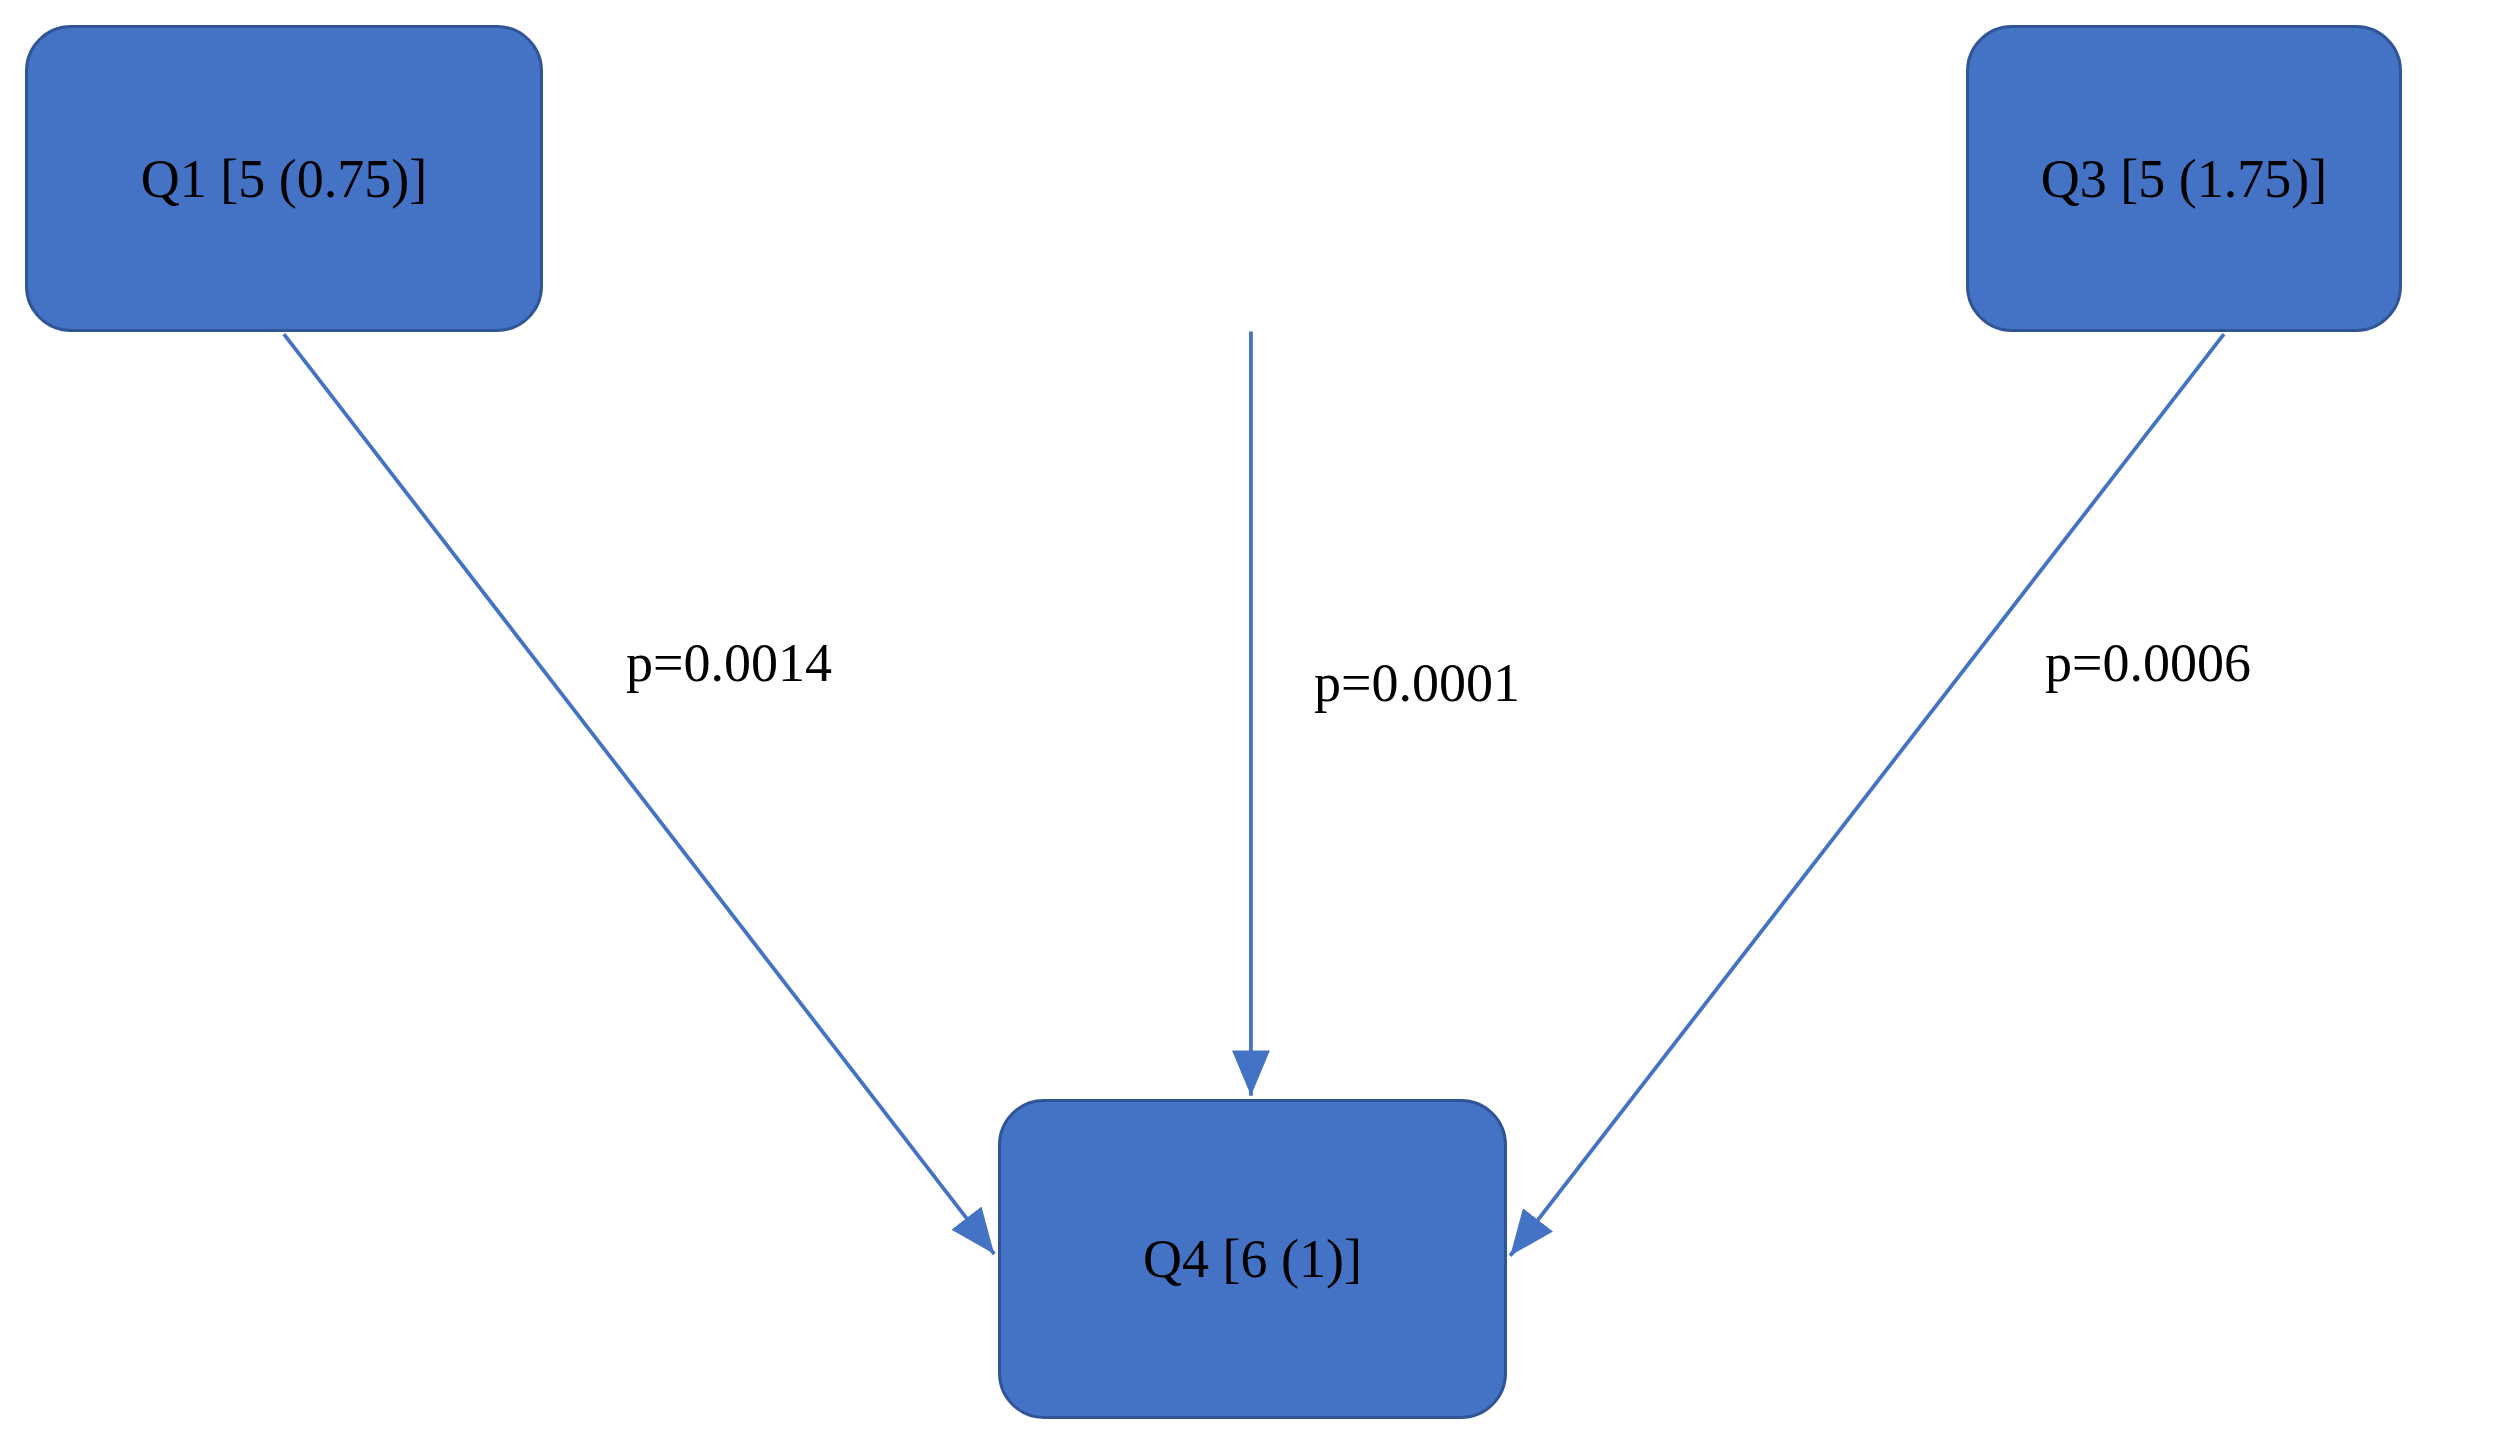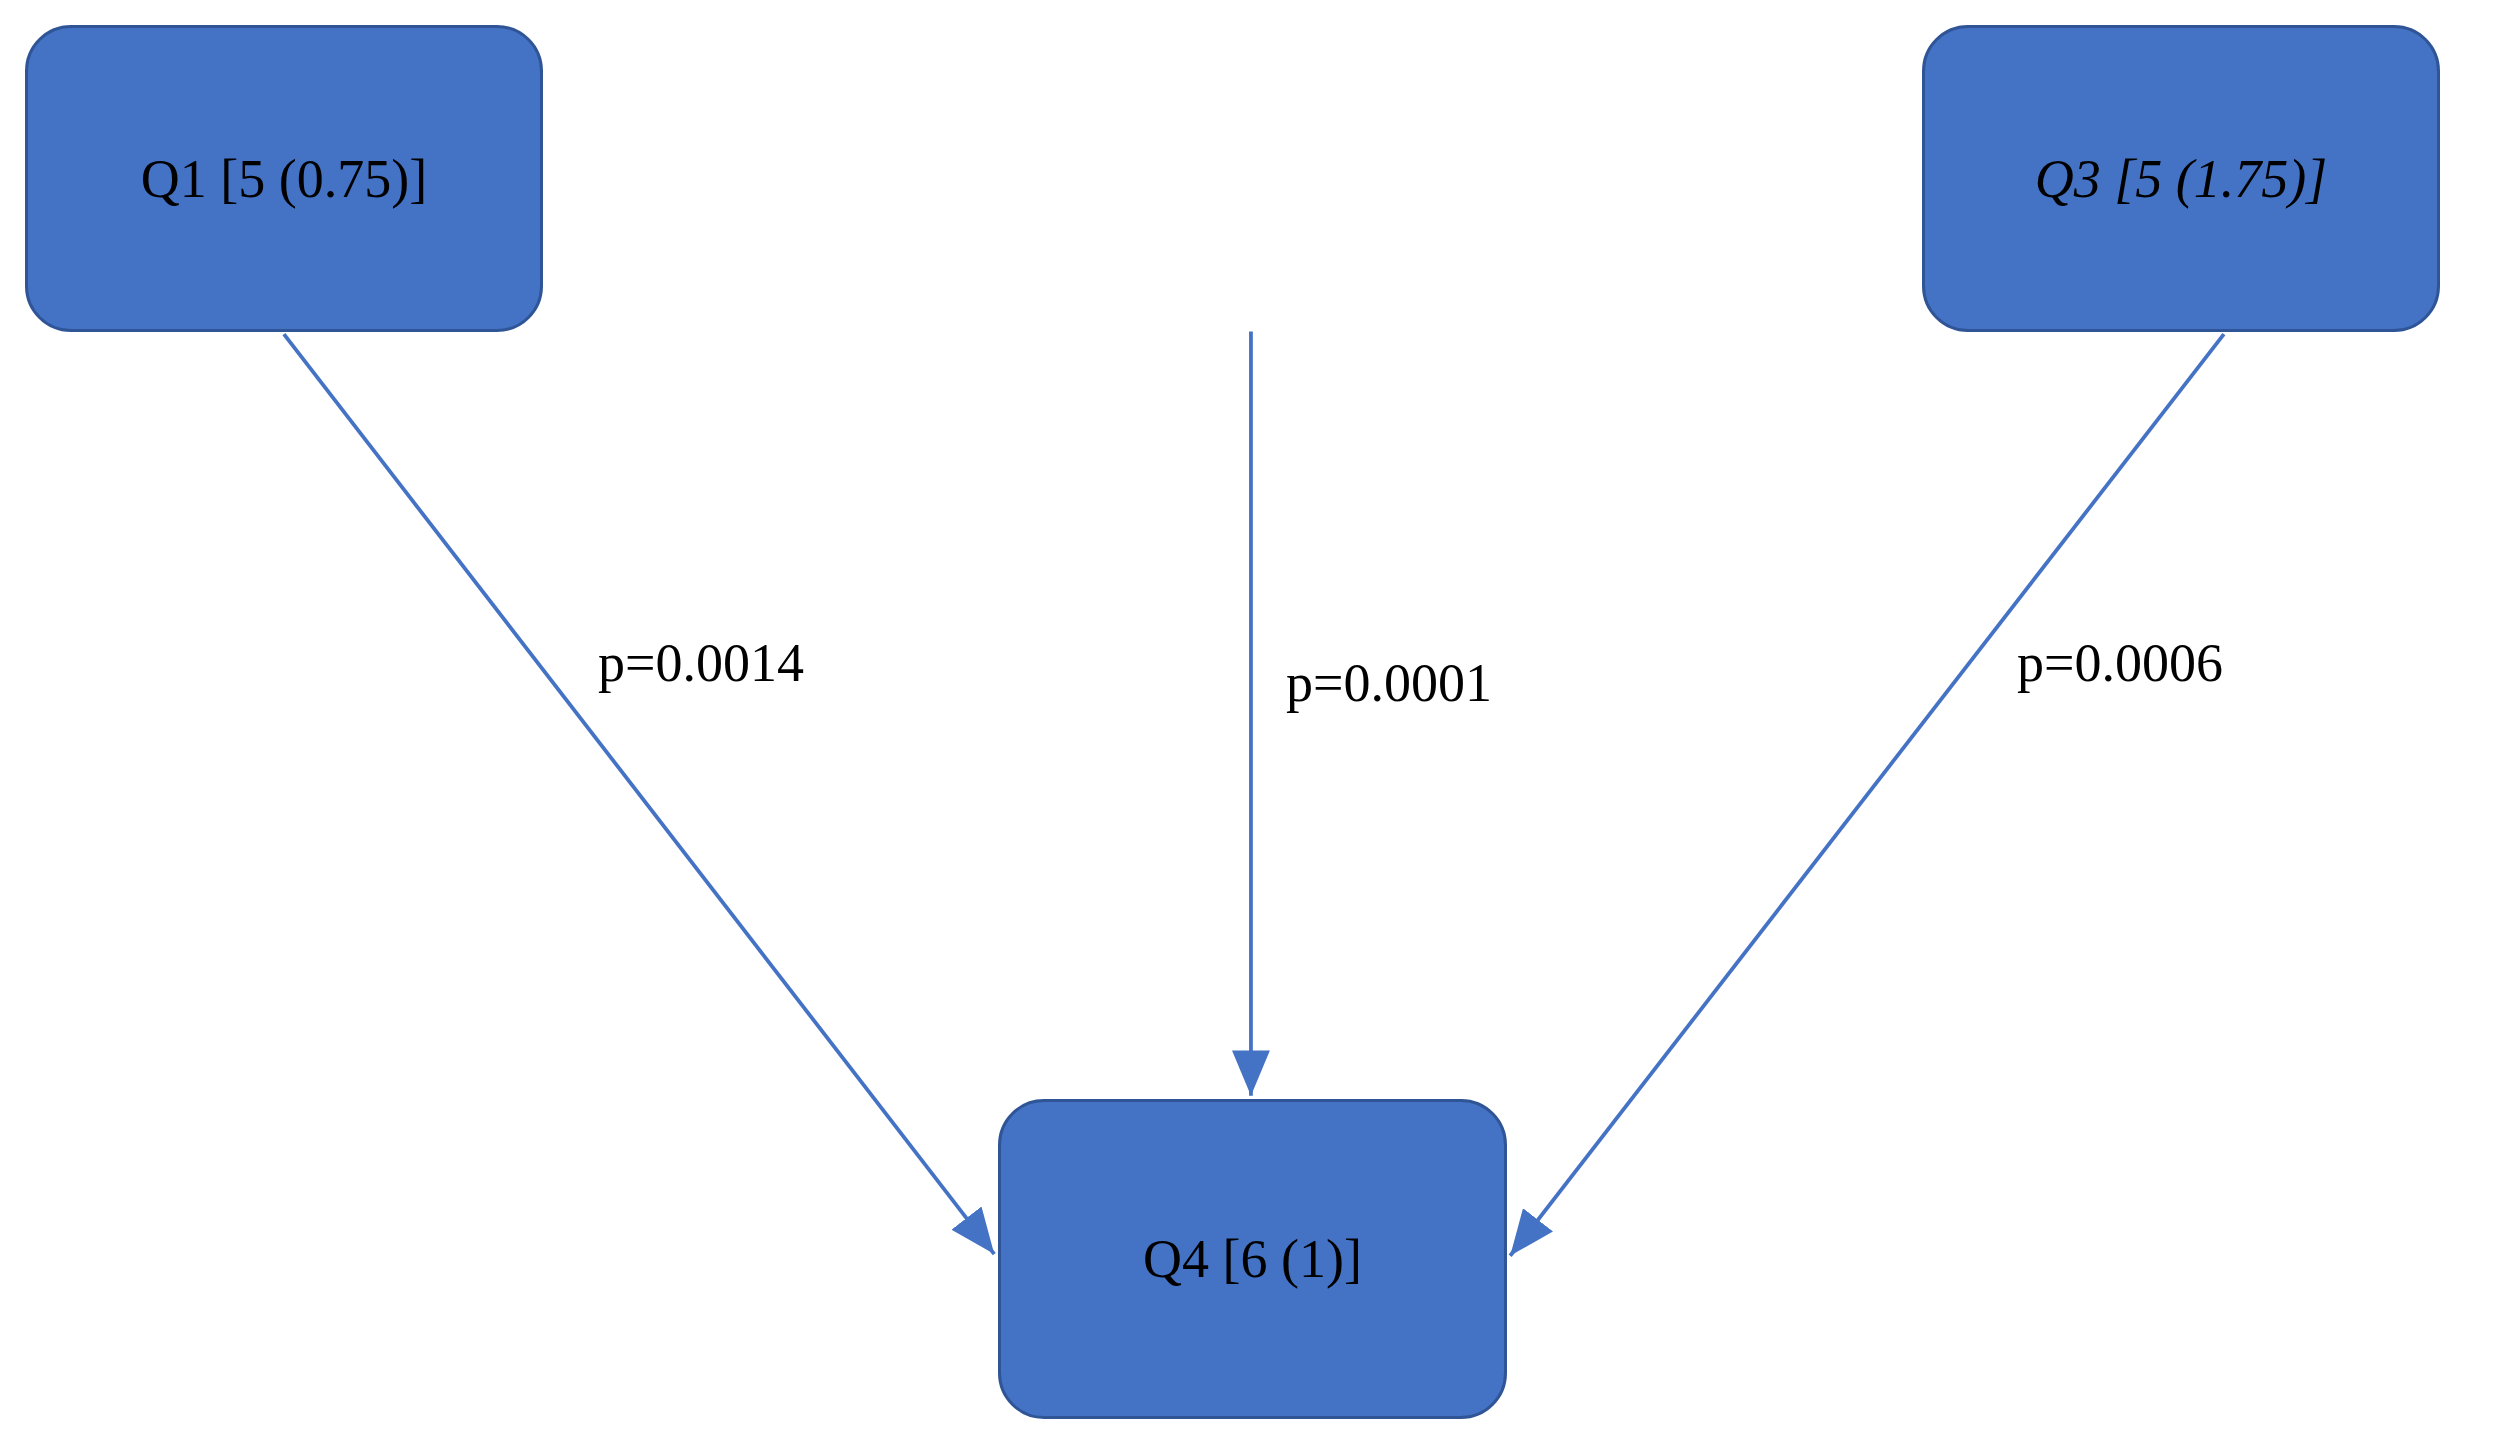--- a/index.html
+++ b/index.html
@@ -33,28 +33,29 @@
     display: flex;
     align-items: center;
     justify-content: center;
     color: #000000;
     font-size: 54px;
     line-height: 1;
     text-align: center;
   }
   .node-q1 { left: 25px;   top: 25px;   width: 518px; height: 307px; }
   .node-q2 { left: 993px; top: 25px;   width: 518px; height: 305px; }
-  .node-q3 { left: 1922px; top: 25px;   width: 518px; height: 307px; font-style: italic; }
+  .node-q3 { left: 1966px; top: 25px;   width: 436px; height: 307px; }
   .node-q4 { left: 998px; top: 1099px; width: 509px; height: 320px; text-align: center; }
   .edge-label {
     position: absolute;
     color: #000000;
     font-size: 54px;
     line-height: 1;
     white-space: nowrap;
+    margin-left: 28px;
   }
   .edge-label-1 { left: 598px;  top: 636px; }
   .edge-label-2 { left: 1286px; top: 656px; }
   .edge-label-3 { left: 2017px; top: 636px; }
 </style>
 </head>
 <body>
 
 <div class="canvas">
 

